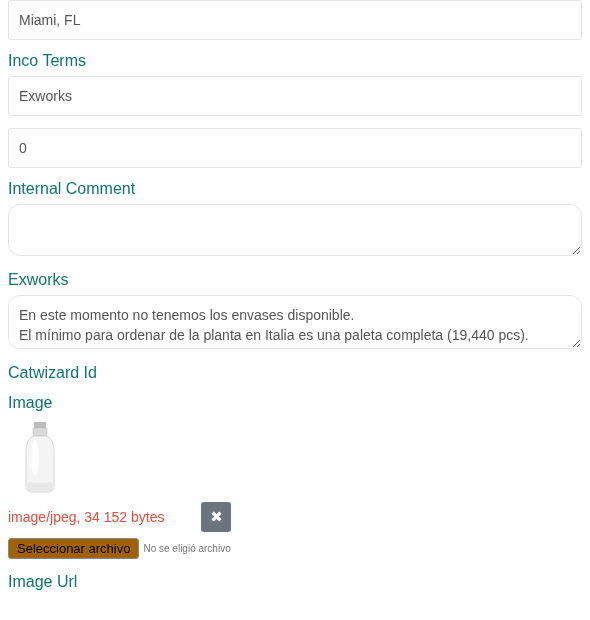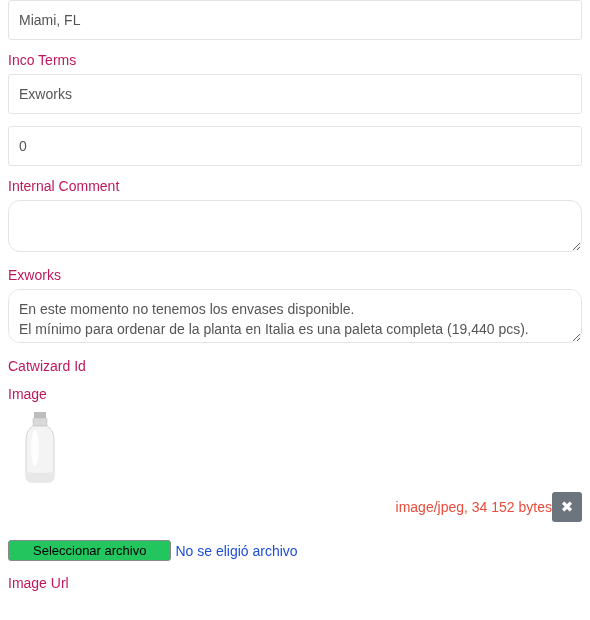--- a/index.html
+++ b/index.html
@@ -9,22 +9,22 @@
     font-family: -apple-system, BlinkMacSystemFont, "Segoe UI", Helvetica, Arial, sans-serif;
     font-size: 14px;
     color: #333;
     background: #fff;
     width: 590px;
   }
   .form-group { margin-bottom: 12px; }
   .form-label {
     display: block;
     margin-bottom: 6px;
-    color: #be185d;
-    font-size: 14px;
+    color: #0f766e;
+    font-size: 16px;
   }
   .form-control {
     width: 100%;
     padding: 9px 10px;
     font-size: 14px;
     line-height: 1.42857143;
     color: #555;
     background: #fff;
     border: 1px solid #e4e4e4;
     border-radius: 3px;
@@ -37,22 +37,23 @@
     width: 64px;
     height: 80px;
     display: flex;
     align-items: center;
     justify-content: center;
     margin-bottom: 4px;
   }
   .meta-row {
     display: flex;
     align-items: center;
-    justify-content: flex-end;
-    margin-bottom: 18px;
+    justify-content: flex-start;
+    margin-bottom: 6px;
+    gap: 37px;
   }
   .meta-text { color: #e74c3c; font-size: 14px; }
   .del-btn {
     width: 30px;
     height: 30px;
     background: #6c757d;
     color: #fff;
     border: none;
     border-radius: 3px;
     font-size: 15px;
@@ -62,27 +63,27 @@
     justify-content: center;
   }
   .file-row {
     display: flex;
     align-items: center;
     gap: 4px;
     margin-bottom: 14px;
   }
   .file-btn {
     font-size: 13px;
-    padding: 2px 24px;
-    background: #22c55e;
+    padding: 2px 8px;
+    background: #a16207;
     border: 1px solid #8a8a8a;
     border-radius: 3px;
     cursor: pointer;
   }
-  .file-status { font-size: 14px; color: #1d4ed8; }
+  .file-status { font-size: 10px; color: #737373; }
 </style>
 </head>
 <body>
 
 <div class="form-group">
   <input class="form-control" type="text" value="Miami, FL" style="">
 </div>
 
 <div class="form-group">
   <label class="form-label">Inco Terms</label>

